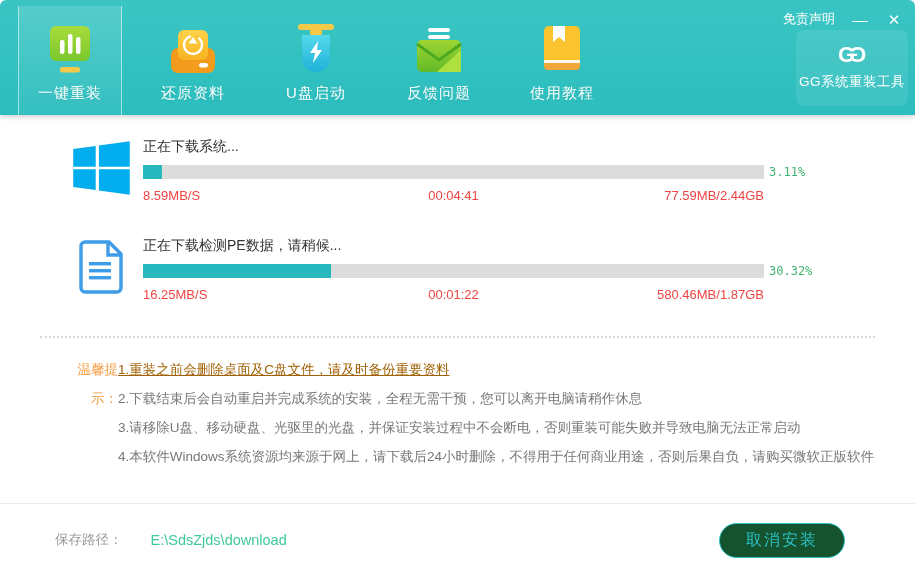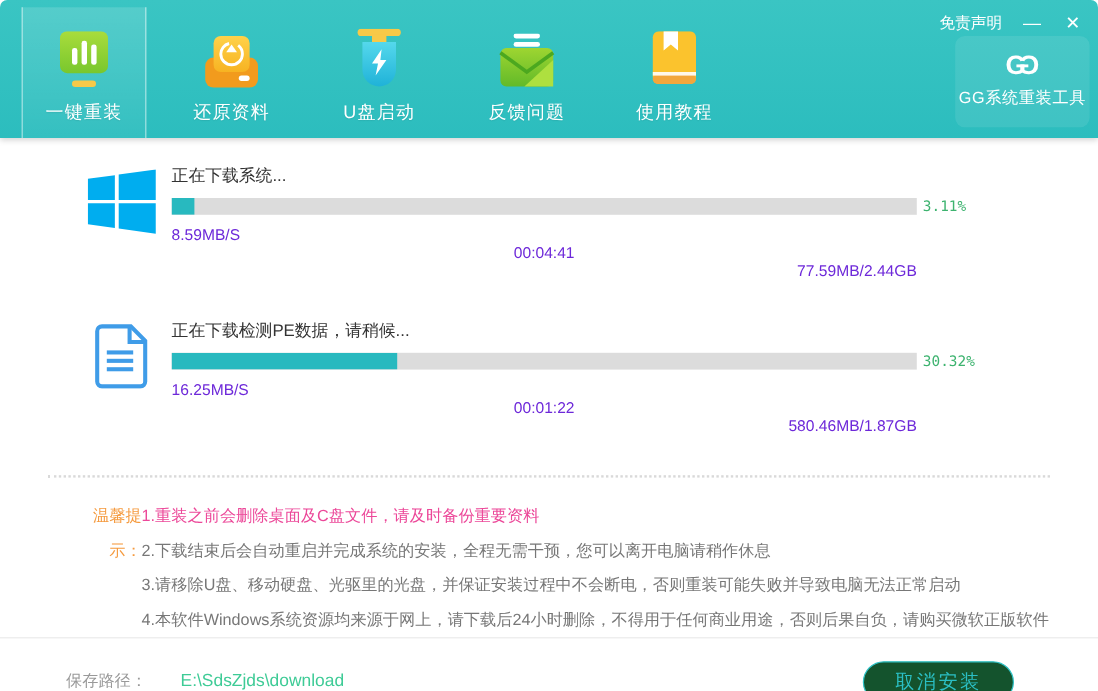--- a/index.html
+++ b/index.html
@@ -29,31 +29,31 @@
   
   .main { flex:1; background:#fff; padding-top:23px; }
   .section { display:flex; align-items:flex-start; padding:0 90px 0 73px; margin-bottom:34px; }
   .sec-icon { width:57px; flex:0 0 57px; margin-right:13px; display:flex; justify-content:center; margin-top:3px; }
   .sec-content { flex:1; min-width:0; }
   .sec-title { font-size:14px; color:#333; margin-bottom:9px; }
   .bar-row { display:flex; }
   .track { flex:1; height:14px; background:#dcdcdc; position:relative; overflow:hidden; }
   .fill { height:100%; background:#28b9bf; width:0; }
   .pct { flex:0 0 56px; margin-left:5px; font-size:12px; color:#3db36f; font-family:"DejaVu Sans Mono","Liberation Mono",monospace; }
-  .stats { display:flex; margin-top:9px; margin-right:61px; font-size:13px; color:#6d28d9;flex-direction:column; }
+  .stats { display:flex; margin-top:9px; margin-right:61px; font-size:13px; color:#ef4444; }
   .stats span { flex:1; }
   .stats .mid { text-align:center; }
   .stats .right { text-align:right; }
 
   .divider { border-top:2px dotted #d9d9d9; margin:0 40px; }
 
   .tips { display:flex; padding:17px 40px 0 55px; }
   .tips-label { color:#f59a3e; font-size:13.5px; flex:0 0 63px; line-height:29px;text-align:right; }
   .tips-list { font-size:13.5px; color:#777; line-height:29px; }
-  .tips-list .warn { color:#ec4899; }
+  .tips-list .warn { color:#a16207; text-decoration:underline; }
 
   
   .footer { flex:0 0 73px; border-top:1px solid #eaeaea; display:flex; align-items:center; padding:0 70px 0 55px; background:#fff; }
   .path-label { color:#999; font-size:13.5px; }
   .path-value { color:#3ecb96; font-size:14.5px; margin-left:28px; }
   .cancel-btn { margin-left:auto; width:126px; height:35px; border:1px solid #2ec2c6; border-radius:18px; background:#14532d;
     color:#2bbfc4; font-size:16px; letter-spacing:2px; cursor:pointer; font-family:inherit; }
 </style>
 </head>
 <body>

